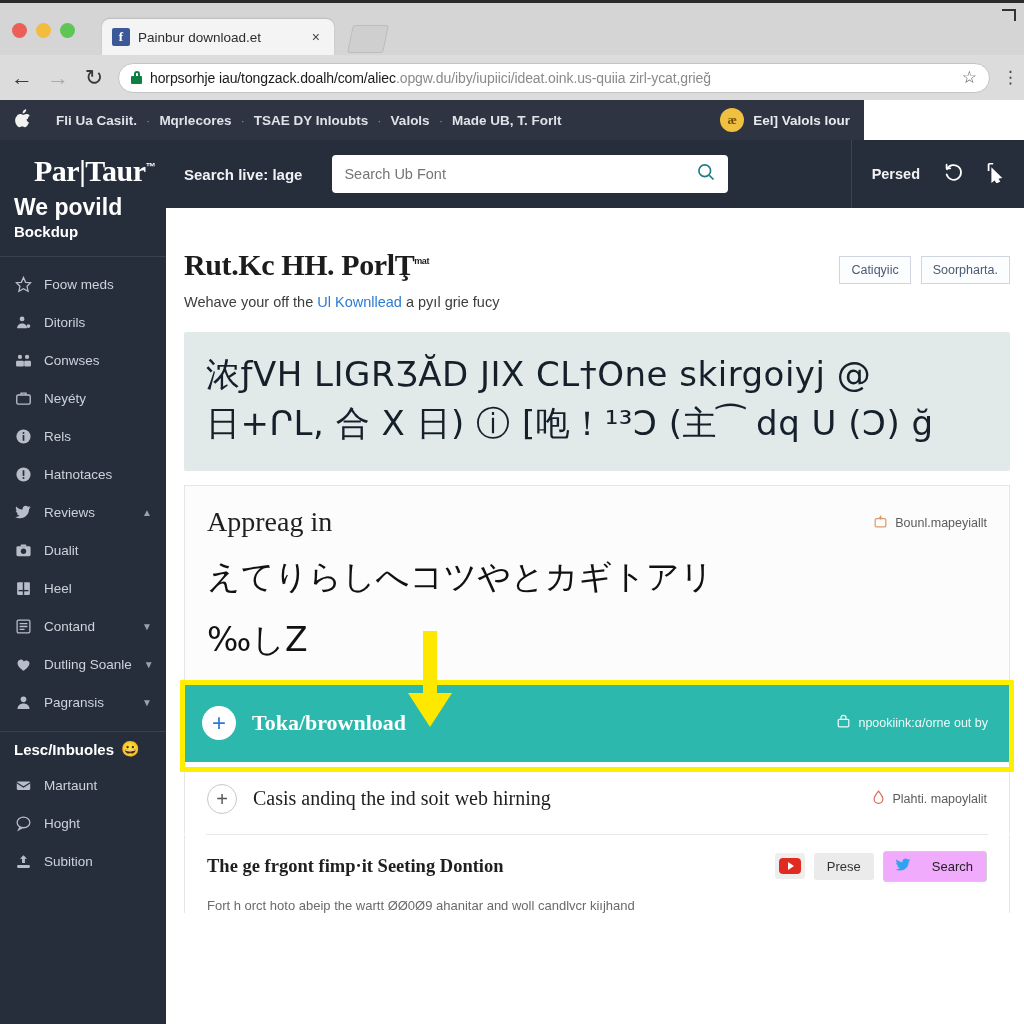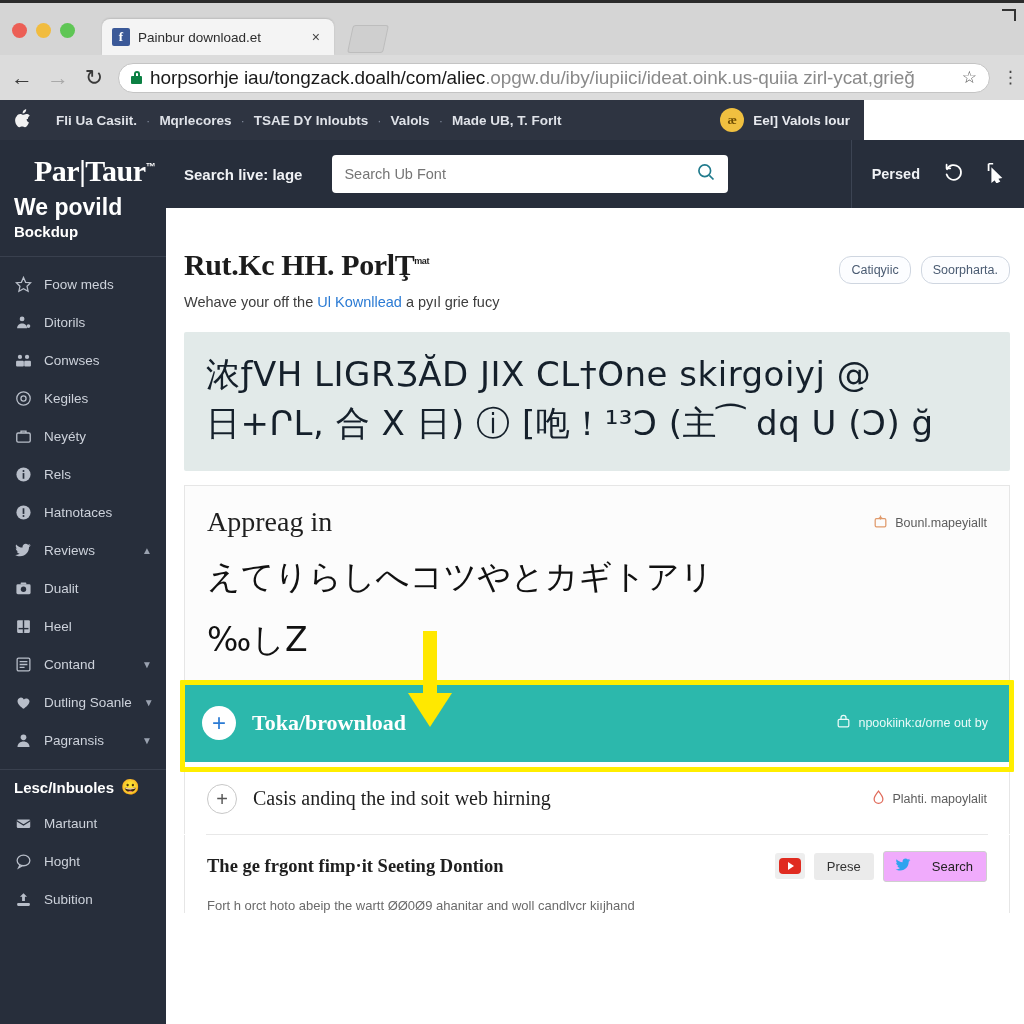--- a/index.html
+++ b/index.html
@@ -59,21 +59,21 @@
   .nav-btn.fwd { color:#a9a9a9; }
   .omnibox {
     flex:1; height:30px; background:#fff; border-radius:15px;
     display:flex; align-items:center; padding:0 12px; gap:8px;
     border:1px solid #c4c4c4;
   }
   .lock { width:11px; height:13px; position:relative; flex:0 0 auto; }
   .lock .body { position:absolute; bottom:0; width:11px; height:8px; background:#0b8043; border-radius:1px; }
   .lock .shackle { position:absolute; top:0; left:2.5px; width:6px; height:6px; border:2px solid #0b8043; border-bottom:none; border-radius:3px 3px 0 0; }
   .url {
-    flex:1; font-size:19px; color:#1a1a1a; white-space:nowrap; overflow:hidden;
+    flex:1; font-size:14px; color:#1a1a1a; white-space:nowrap; overflow:hidden;
     filter: blur(.3px); letter-spacing:-.1px;
   }
   .url .dim { color:#8a8a8a; }
   .star { font-size:17px; color:#555; cursor:pointer; }
   .kebab { font-size:17px; color:#444; letter-spacing:0; cursor:pointer; width:12px; text-align:center; }
 
   
   .topbar {
     position:absolute; top:100px; left:0; width:864px; height:40px;
     background:#2e3441; display:flex; align-items:center; padding:0 14px;
@@ -137,21 +137,21 @@
   .page-title {
     font-size:30px; font-weight:bold; color:#1c1c1c; letter-spacing:-.4px;
     font-family:"Liberation Serif", serif; filter: blur(.25px);
   }
   .page-title .sup { font-size:9px; vertical-align:super; font-family:"Liberation Sans",sans-serif; }
   .page-sub { margin-top:12px; font-size:14.5px; color:#3d3d3d; filter: blur(.25px); }
   .page-sub a { color:#2b7bd4; text-decoration:none; }
   .head-buttons { display:flex; gap:10px; padding-top:8px; }
   .ghost-btn {
     border:1px solid #cfd6e0; background:#fcfdff; color:#4a5b72;
-    font-size:12.5px; padding:6px 11px; border-radius:12px; cursor:pointer;
+    font-size:12.5px; padding:6px 11px; border-radius:0; cursor:pointer;
     white-space:nowrap; filter: blur(.2px);
   }
 
   
   .glyph-panel {
     margin-top:22px; background:#e2eae9; border-radius:2px;
     padding:18px 22px 22px 22px;
   }
   .glyph-line {
     font-size:34px; color:#15202b; line-height:1.45; white-space:nowrap;
@@ -360,30 +360,20 @@
               <circle cx="7" cy="7" r="3"></circle>
               <circle cx="17" cy="7" r="3"></circle>
               <rect x="1.5" y="12.5" width="11" height="8" rx="1.5"></rect>
               <rect x="13" y="12.5" width="9.5" height="8" rx="1.5"></rect>
             </svg>
           </span>
         <span class="navlabel">Conwses</span>
         <span class="chev"></span>
       </div>
 
-      <div class="navitem">
-        <span class="navicon">
-            <svg width="17" height="17" viewBox="0 0 24 24" fill="none" stroke="#b8bec9" stroke-width="1.8">
-              <circle cx="12" cy="12" r="9.5"></circle>
-              <circle cx="12" cy="12" r="3.6"></circle>
-            </svg>
-          </span>
-        <span class="navlabel">Kegiles</span>
-        <span class="chev"></span>
-      </div>
 
       <div class="navitem">
         <span class="navicon">
             <svg width="17" height="17" viewBox="0 0 24 24" fill="none" stroke="#b8bec9" stroke-width="1.9">
               <rect x="2.5" y="7" width="19" height="13" rx="2"></rect>
               <path d="M8.5 7V4.5h7V7"></path>
             </svg>
           </span>
         <span class="navlabel">Neyéty</span>
         <span class="chev"></span>

